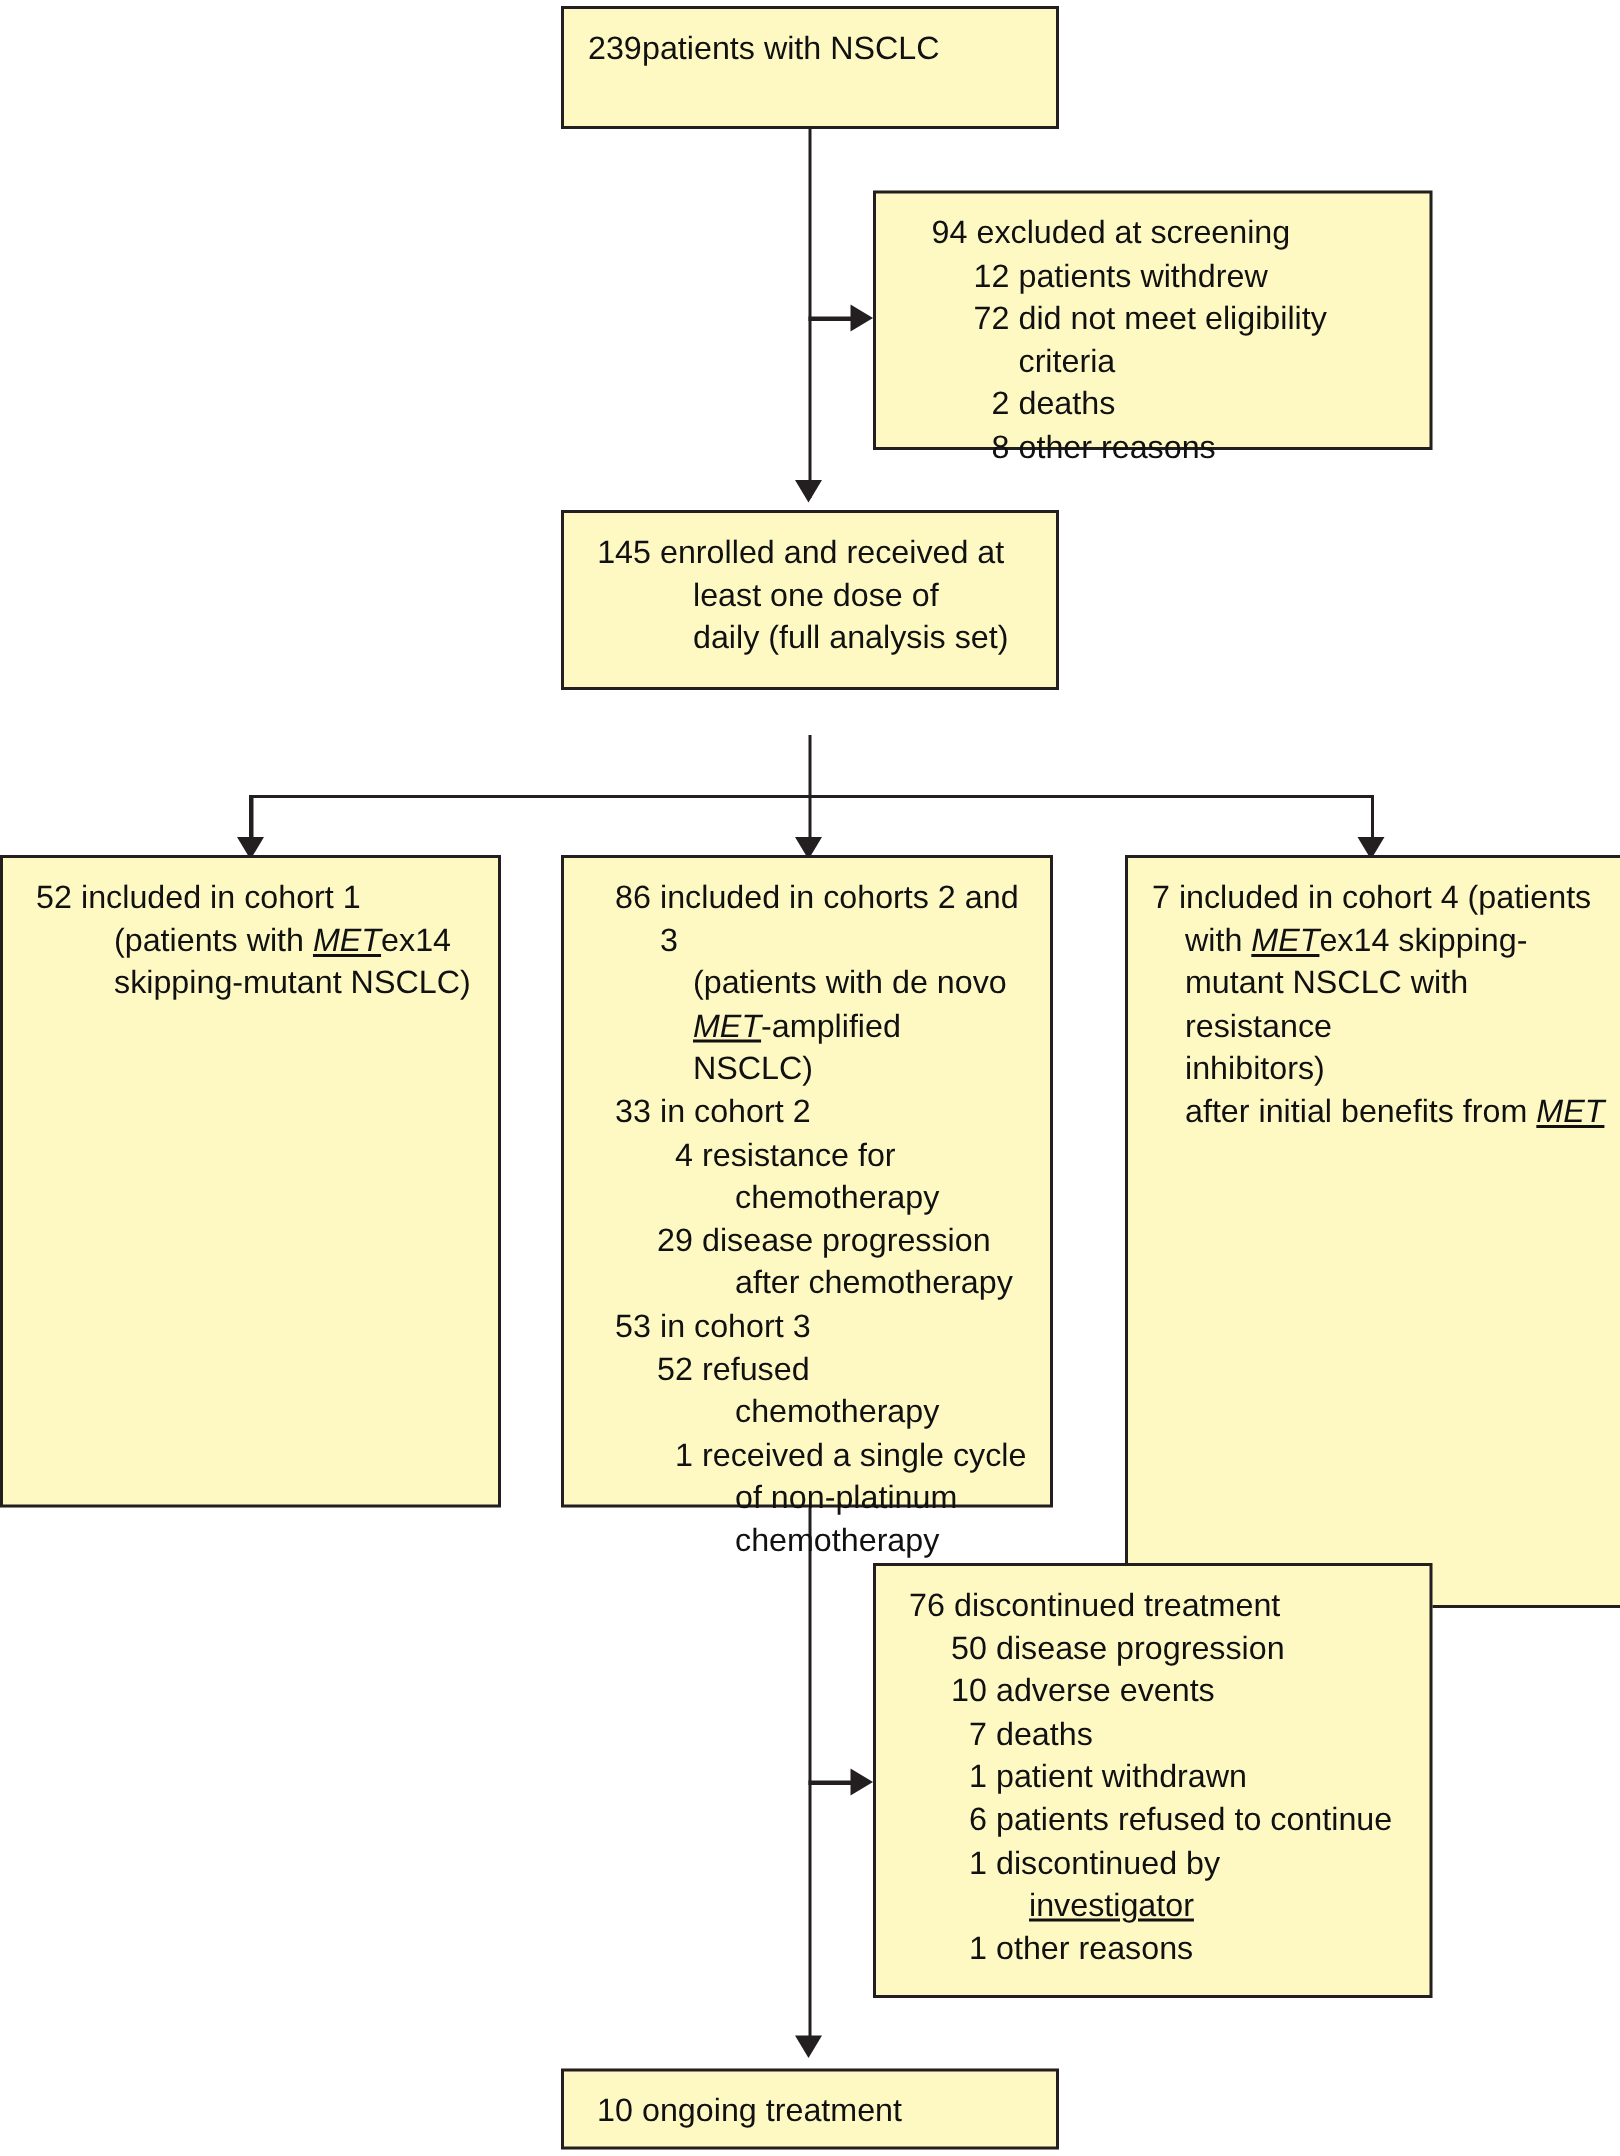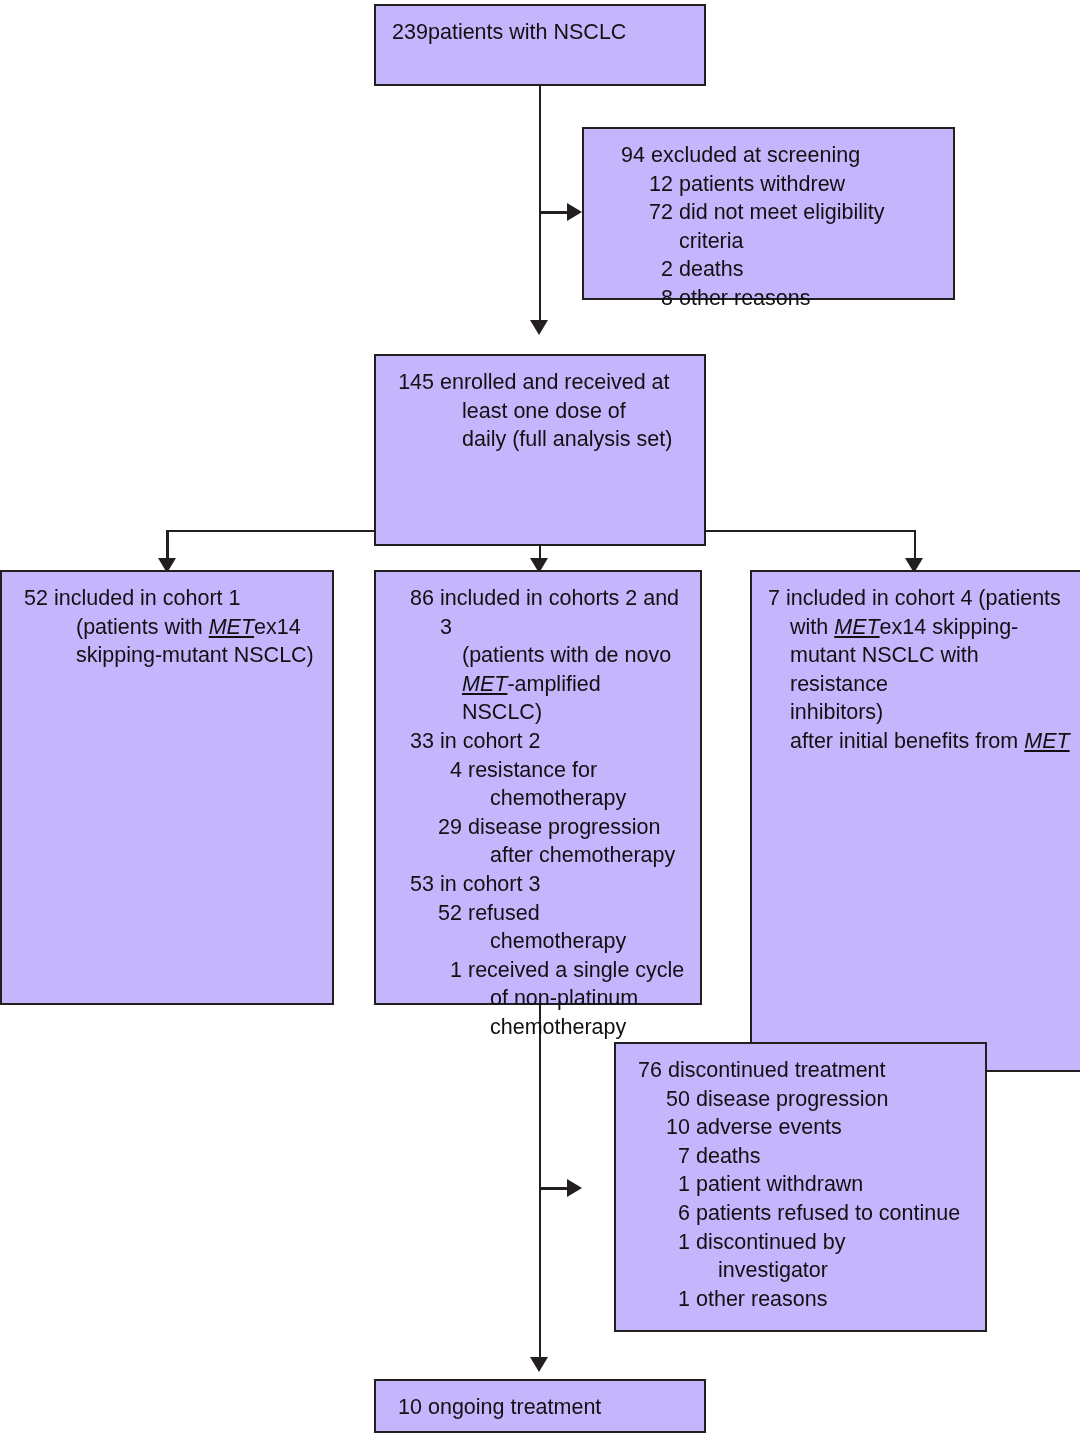--- a/index.html
+++ b/index.html
@@ -18,21 +18,21 @@
     height: 1437px;
     background: #ffffff;
     overflow: hidden;
   }
 
   
   .box {
     position: absolute;
     box-sizing: border-box;
     border: 2.5px solid #231f20;
-    background: #c4b5fd;
+    background: #fef9c3;
     padding: 12px 14px 12px 16px;
     font-size: 21.5px;
     line-height: 28.6px;
   }
 
   
   .lines {
     display: block;
   }
   .ln {
@@ -49,21 +49,21 @@
     flex: 1 1 auto;
     white-space: pre-wrap;
   }
   
   .lvl0 > .num { width: 30px; }
   .lvl1 > .num { width: 58px; }
   .lvl0c > .num { width: 42px; }
   .lvl1c > .num { width: 70px; }
   
   .cont1 { padding-left: 58px; }
-  .cont2 { padding-left: 86px; }
+  .cont2 { padding-left: 86px; text-decoration: underline; }
   .cont1c { padding-left: 70px; }
   .cont2c { padding-left: 98px; }
   .contR { padding-left: 22px; }
   .wrapline { white-space: pre-wrap; }
 
   .gene { font-style: italic; text-decoration: underline; }
 
   
   .vline, .hline {
     position: absolute;
@@ -143,21 +143,21 @@
           <span class="num">2</span>
           <span class="txt">deaths</span>
         </div>
         <div class="ln lvl1">
           <span class="num">8</span>
           <span class="txt">other reasons</span>
         </div>
       </div>
     </div>
 
-  <div class="box" id="box-enrolled" style="left:374px; top:354px; width:332px; height:192px;">
+  <div class="box" id="box-enrolled" style="left:374px; top:340px; width:332px; height:120px;">
       <div class="lines">
         <div class="ln lvl0c">
           <span class="num">145</span>
           <span class="txt">enrolled and received at</span>
         </div>
         <div class="wrapline cont1c">least one dose of</div>
         <div class="wrapline cont1c">daily (full analysis set)</div>
       </div>
     </div>
 
@@ -215,21 +215,21 @@
   <div class="box" id="box-cohort4" style="left:750px; top:570px; width:336px; height:502px;">
       <div class="lines">
         <div class="wrapline">7 included in cohort 4 (patients</div>
         <div class="wrapline contR">with <span class="gene">MET</span>ex14 skipping-</div>
         <div class="wrapline contR">mutant NSCLC with resistance</div>
         <div class="wrapline contR">inhibitors)</div>
         <div class="wrapline contR">after initial benefits from <span class="gene">MET</span></div>
       </div>
     </div>
 
-  <div class="box" id="box-discontinued" style="left:582px; top:1042px; width:373px; height:290px;margin-left:32px;">
+  <div class="box" id="box-discontinued" style="left:582px; top:1042px; width:373px; height:290px;">
       <div class="lines">
         <div class="ln lvl0">
           <span class="num">76</span>
           <span class="txt">discontinued treatment</span>
         </div>
         <div class="ln lvl1">
           <span class="num">50</span>
           <span class="txt">disease progression</span>
         </div>
         <div class="ln lvl1">

